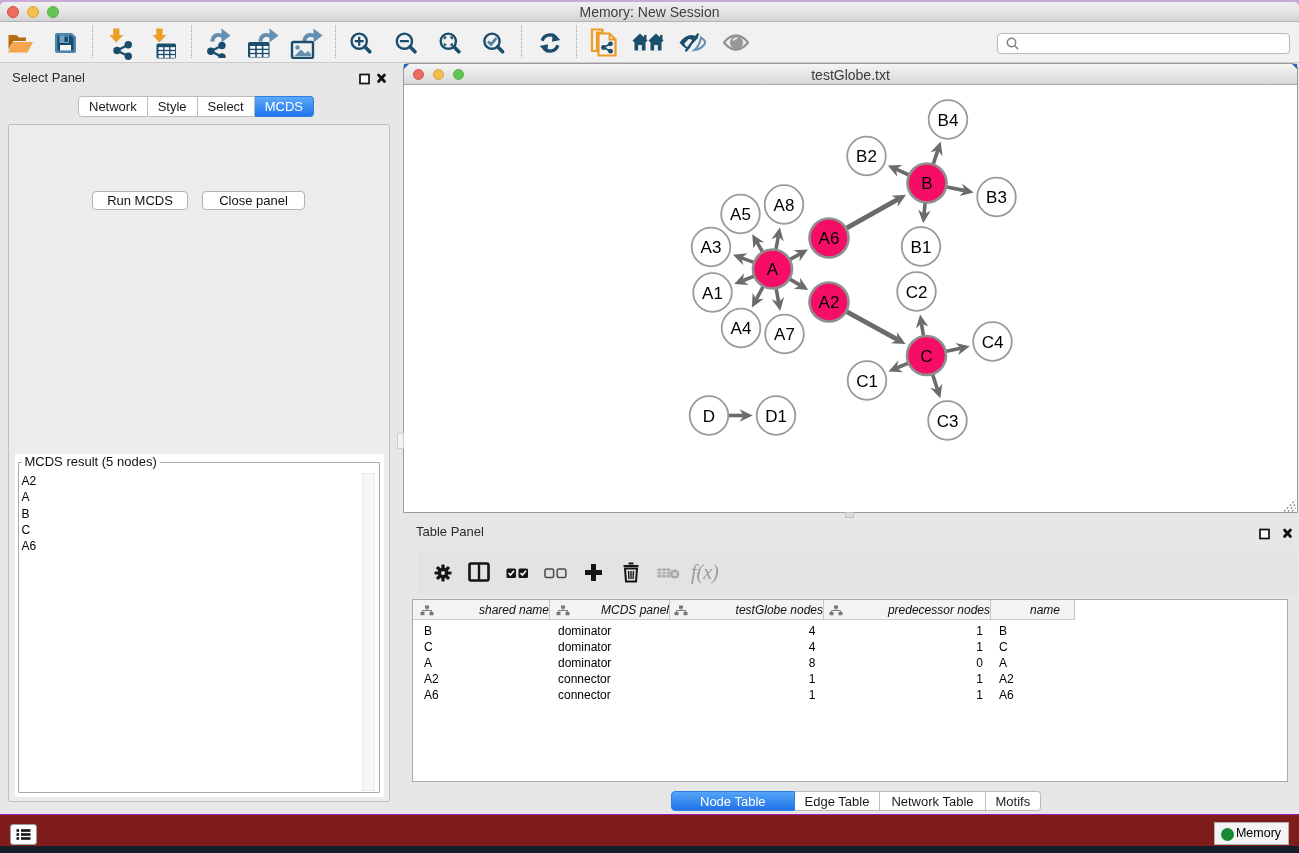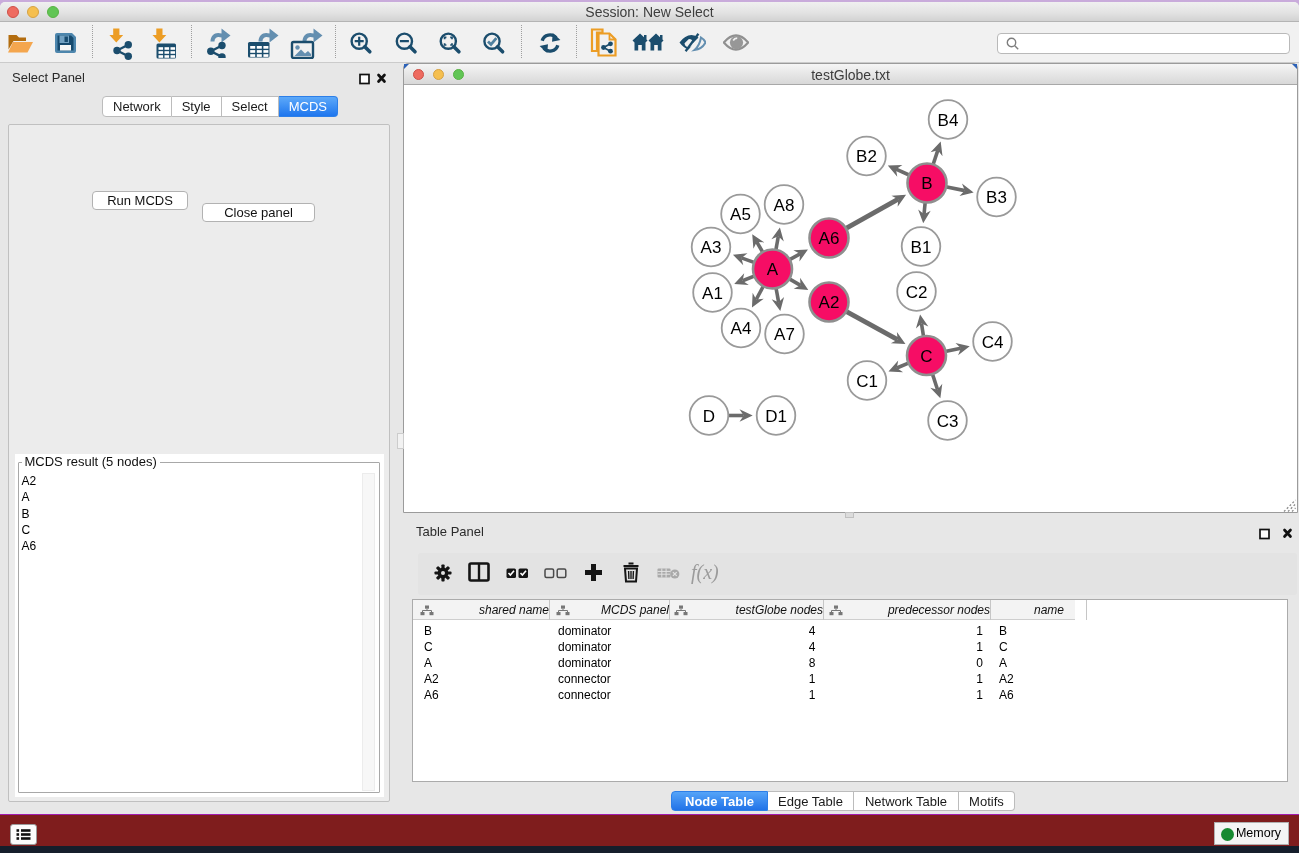--- a/index.html
+++ b/index.html
@@ -12,21 +12,21 @@
 .title-text { position:absolute; top:2px; width:100%; text-align:center; font-size:14px; color:#3e3e3e; }
 .toolbar { position:absolute; left:0; top:20px; width:100%; height:41px; background:#f1f1f1; border-bottom:1px solid #cbcbcb; }
 .sep { position:absolute; top:3px; height:33px; width:0; border-left:1px dotted #9f9f9f; }
 .ti { position:absolute; }
 .searchbox { position:absolute; left:997px; top:11px; width:293px; height:21px; background:#fff; border:1px solid #b9b9b9; border-radius:4px; }
 
 
 .cp-title { position:absolute; left:12px; top:68px; font-size:13px; color:#2b2b2b; }
 .tabs { position:absolute; left:78px; top:94px; height:21px; display:flex; }
 .tab { height:21px; font-size:13px; line-height:19px; text-align:center; background:#fff; border:1px solid #bcbcbc; border-left:none; color:#1a1a1a; padding:0 10px; }
-.tab.first { border-left:1px solid #bcbcbc; border-radius:4px 0 0 4px;margin-left:24px; }
+.tab.first { border-left:1px solid #bcbcbc; border-radius:4px 0 0 4px; }
 .tab.sel { background:linear-gradient(180deg,#5da9f9,#1e76ee); color:#fff; border-color:#2d7fe8; border-radius:0 4px 4px 0; }
 .cp-panel { position:absolute; left:8px; top:122px; width:382px; height:678px; background:#ececec; border:1px solid #c0c0c0; border-radius:2px; }
 .opt-label { position:absolute; left:0; top:10px; width:100%; text-align:center; font-size:13.5px; color:#111; }
 .combo { position:absolute; left:34px; top:33px; width:311px; height:20px; background:#fff; border:1px solid #b2b2b2; border-radius:4px; font-size:13px; line-height:18px; padding-left:12px; color:#111; }
 .combo-btn { position:absolute; right:-1px; top:-1px; width:21px; height:20px; background:linear-gradient(180deg,#66b1fa,#1d70ee); border-radius:0 4px 4px 0; }
 .btn { position:absolute; height:19px; background:#fff; border:1px solid #b2b2b2; border-radius:4px; font-size:13px; text-align:center; line-height:17px; color:#111; }
 .mcds-white { position:absolute; left:6px; top:329px; width:369px; height:343px; background:#fff; }
 .mcds { position:absolute; left:8.5px; top:337px; width:362px; height:331px; border:1px solid #a8a8a8; border-radius:1px; }
 .mcds-legend { position:absolute; left:3px; top:-9px; background:#fff; font-size:13px; color:#111; padding:0 3px; }
 .mcds-list { position:absolute; left:2px; top:10px; width:340px; height:316px; font-size:12px; color:#000; padding:0 0 0 1px; line-height:16.3px; }
@@ -59,21 +59,21 @@
 </style>
 </head>
 <body>
 <div class="desktop-top"></div>
 <div class="app">
 
   <div class="titlebar">
     <div class="tl" style="left:7px;background:#ee6b60;border:1px solid #ce5048;"></div>
     <div class="tl" style="left:27px;background:#f5bf4f;border:1px solid #d6a243;"></div>
     <div class="tl" style="left:47px;background:#61c555;border:1px solid #58b244;"></div>
-    <div class="title-text">Session: New Select</div>
+    <div class="title-text">Memory: New Session</div>
   </div>
 
   <div class="toolbar">
     <div class="sep" style="left:92px;"></div>
     <div class="sep" style="left:191px;"></div>
     <div class="sep" style="left:335px;"></div>
     <div class="sep" style="left:521px;"></div>
     <div class="sep" style="left:576px;"></div>
     <div id="ticons">
         <svg class="ti" style="left:7px;top:10px;" width="28" height="22" viewBox="0 0 28 22">
@@ -203,21 +203,21 @@
     <path d="M20.5 2 L26.5 8.5 M26.5 2 L20.5 8.5" stroke="#111" stroke-width="2.7" stroke-linecap="round"></path>
   </svg>
   <div class="tabs">
     <div class="tab first">Network</div>
     <div class="tab">Style</div>
     <div class="tab">Select</div>
     <div class="tab sel">MCDS</div>
   </div>
   <div class="cp-panel">
     <div class="btn" style="left:83px;top:66px;width:96px;">Run MCDS</div>
-    <div class="btn" style="left:193px;top:78px;width:113px;">Close panel</div>
+    <div class="btn" style="left:193px;top:66px;width:103px;">Close panel</div>
     <div class="mcds-white"></div>
     <div class="mcds">
       <div class="mcds-legend">MCDS result (5 nodes)</div>
       <div class="mcds-list">A2<br>A<br>B<br>C<br>A6</div>
       <div class="mcds-scroll"></div>
     </div>
   </div>
 
   <div class="netwin">
     <div class="net-titlebar">
@@ -387,21 +387,21 @@
  <path d="M15.9 5.1 L19.7 8.9 M19.7 5.1 L15.9 8.9" stroke="#e3e3e3" stroke-width="1.3"></path>
       </svg>
       <div style="position:absolute;left:273px;top:8px;font-family:'Liberation Serif',serif;font-style:italic;font-size:20px;color:#9b9b9b;">f(x)</div>
     </div>
   <div class="tp-table">
     <div class="th-row"></div>
     <div class="th-cell" style="left:0;width:137px;">shared name</div>
     <div class="th-cell" style="left:137px;width:120px;">MCDS panel</div>
     <div class="th-cell" style="left:257px;width:154px;">testGlobe nodes</div>
     <div class="th-cell" style="left:411px;width:167px;">predecessor nodes</div>
-    <div class="th-cell" style="left:590px;width:84px;padding-right:22px;">name</div>
+    <div class="th-cell" style="left:578px;width:84px;padding-right:14px;">name</div>
     <div id="th-icons">
         <svg style="position:absolute;left:7px;top:5px;" width="14" height="11" viewBox="0 0 14 11">
   <rect x="5" y="0.5" width="4" height="3.2" fill="#777"></rect>
   <rect x="0.5" y="7" width="4" height="3.2" fill="#777"></rect>
           <rect x="9.5" y="7" width="4" height="3.2" fill="#777"></rect>
   <path d="M7 3.7 L7 5.5 M2.5 7 L2.5 5.5 L11.5 5.5 L11.5 7" fill="none" stroke="#777" stroke-width="1"></path>
         </svg>
         <svg style="position:absolute;left:143px;top:5px;" width="14" height="11" viewBox="0 0 14 11">
   <rect x="5" y="0.5" width="4" height="3.2" fill="#777"></rect>
   <rect x="0.5" y="7" width="4" height="3.2" fill="#777"></rect>
@@ -443,21 +443,21 @@
         <div class="td" style="left:410.5px;top:71.9px;width:159.5px;text-align:right;">1</div>
         <div class="td" style="left:586px;top:71.9px;">A2</div>
         <div class="td" style="left:11px;top:87.8px;">A6</div>
         <div class="td" style="left:145px;top:87.8px;">connector</div>
         <div class="td" style="left:257px;top:87.8px;width:145.5px;text-align:right;">1</div>
         <div class="td" style="left:410.5px;top:87.8px;width:159.5px;text-align:right;">1</div>
         <div class="td" style="left:586px;top:87.8px;">A6</div>
       </div>
   </div>
   <div class="tp-tabs">
-    <div class="tptab sel" style="padding:0 13px;font-weight:bold;">Node Table</div>
+    <div class="tptab sel" style="padding:0 28px;">Node Table</div>
     <div class="tptab">Edge Table</div>
     <div class="tptab" style="padding:0 11px;">Network Table</div>
     <div class="tptab last">Motifs</div>
   </div>
 
   <div class="statusbar">
     <div class="list-btn">
       <svg width="25" height="19" viewBox="0 0 25 19">
         <rect x="5.5" y="4.2" width="2.6" height="2.6" fill="#111"></rect>
           <rect x="10" y="4.2" width="9.5" height="2.6" fill="#111"></rect>

